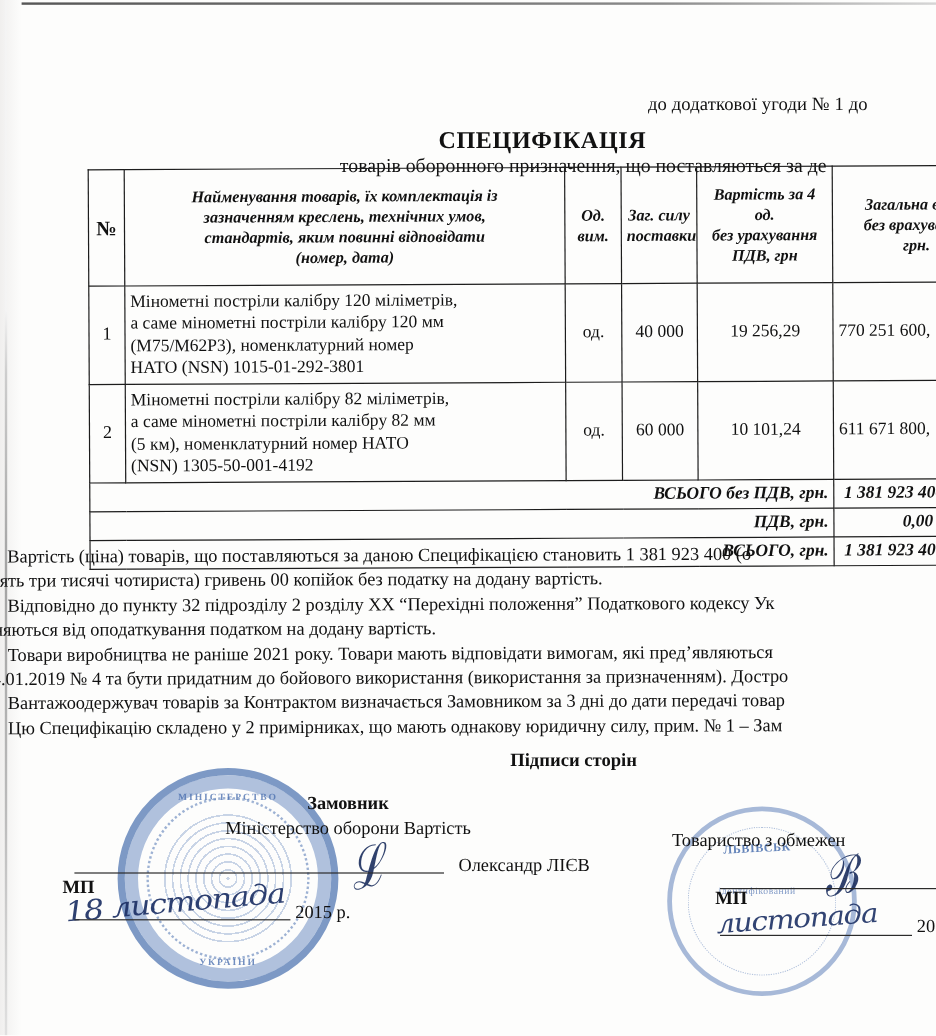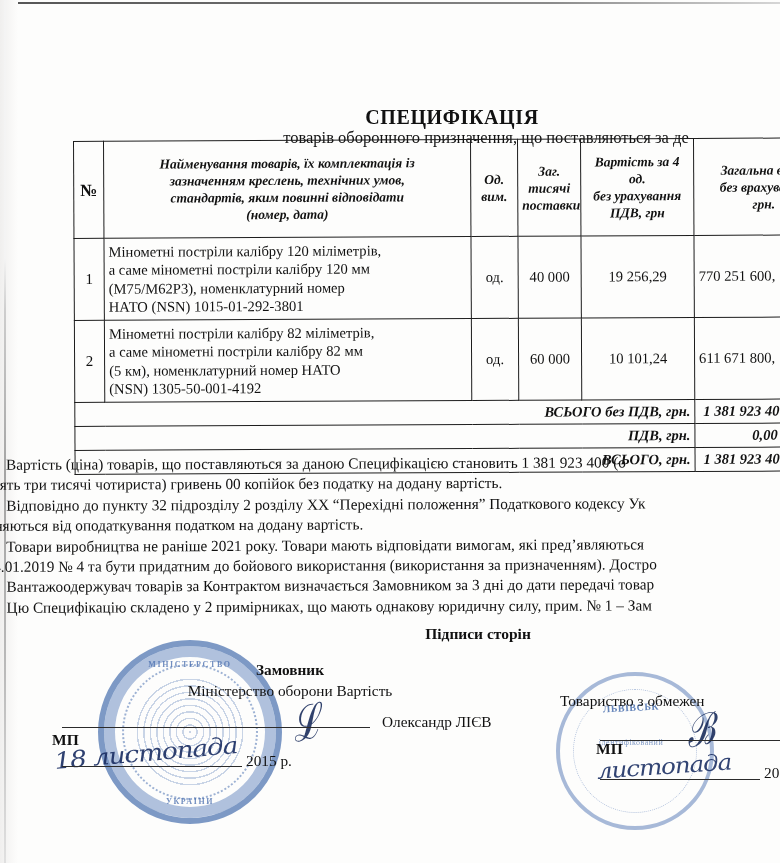--- a/index.html
+++ b/index.html
@@ -353,20 +353,21 @@
 </style>
 </head>
 <body>
 
 <div id="scan-page">
 
   <div class="scan-shadow-left"></div>
   <div class="scan-edge-top"></div>
   <div class="scan-edge-left"></div>
 
+  <div id="doc-top-right-line">до додаткової угоди № 1 до</div>
 
   <div id="doc-title">СПЕЦИФІКАЦІЯ</div>
 
   <div id="doc-subtitle">товарів оборонного призначення, що поставляються за де</div>
 
   <div id="spec-table-wrap">
     <table class="spec">
       <colgroup>
         <col class="col-no">
           <col class="col-name">
@@ -382,21 +383,21 @@
             <div>Найменування товарів, їх комплектація із</div>
             <div>зазначенням креслень, технічних умов,</div>
             <div>стандартів, яким повинні відповідати</div>
             <div>(номер, дата)</div>
           </td>
           <td>
             <div>Од.</div>
             <div>вим.</div>
           </td>
           <td>
-            <div>Заг. тисячі</div>
+            <div>Заг. силу</div>
             <div>поставки</div>
           </td>
           <td>
             <div>Вартість за 4 од.</div>
             <div>без урахування</div>
             <div>ПДВ, грн</div>
           </td>
           <td>
             <div>Загальна варт</div>
             <div>без врахування</div>

